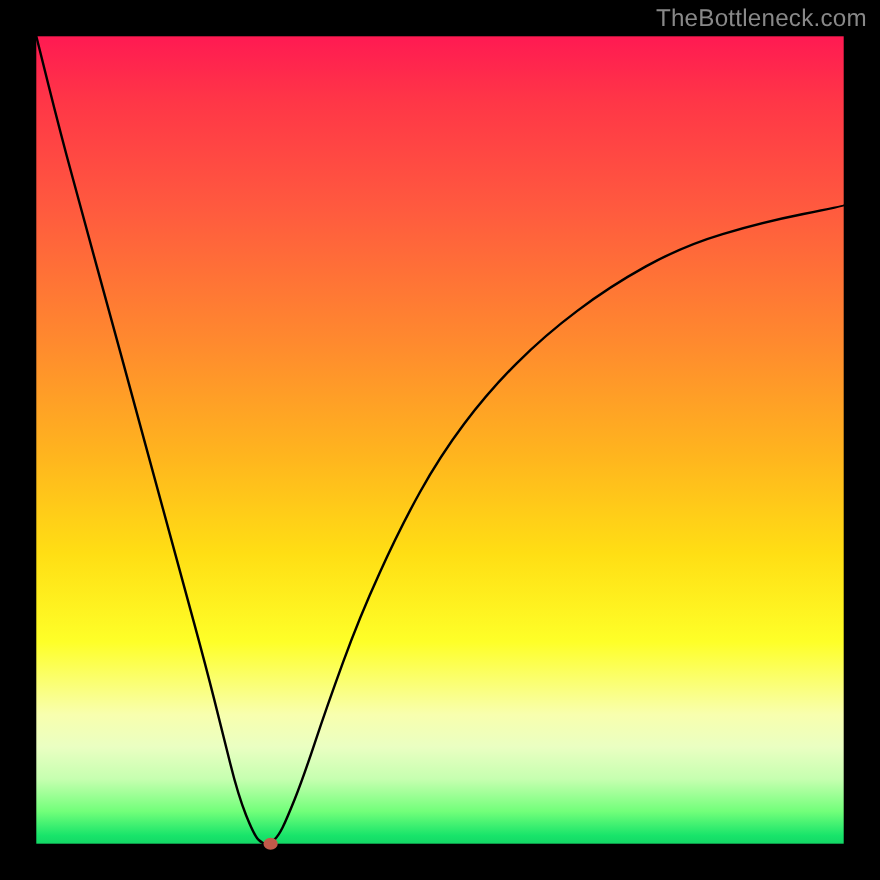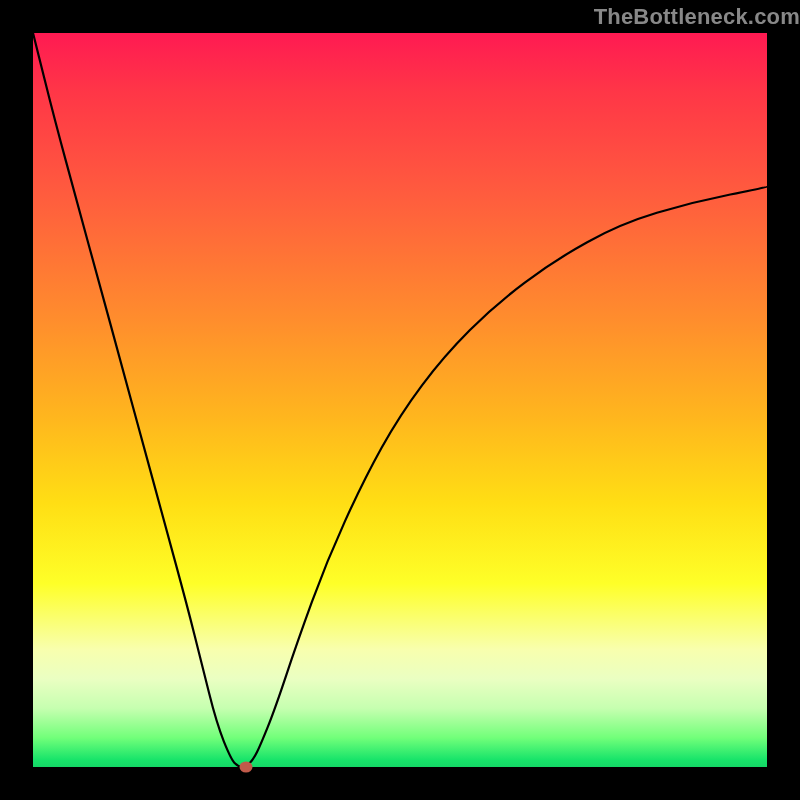--- a/index.html
+++ b/index.html
@@ -13,24 +13,24 @@
   }
   .frame {
     position: relative;
     width: 800px;
     height: 800px;
     background: #000;
   }
   .watermark {
     position: absolute;
     top: 4px;
-    right: 0;
+    right: 12px;
     color: #888;
     font-size: 22px;
-    font-weight: 700;
+    font-weight: 400;
     letter-spacing: 0.2px;
     z-index: 10;
   }
   .plot-area {
     position: absolute;
     left: 33px;
     top: 33px;
     width: 734px;
     height: 734px;
   }

